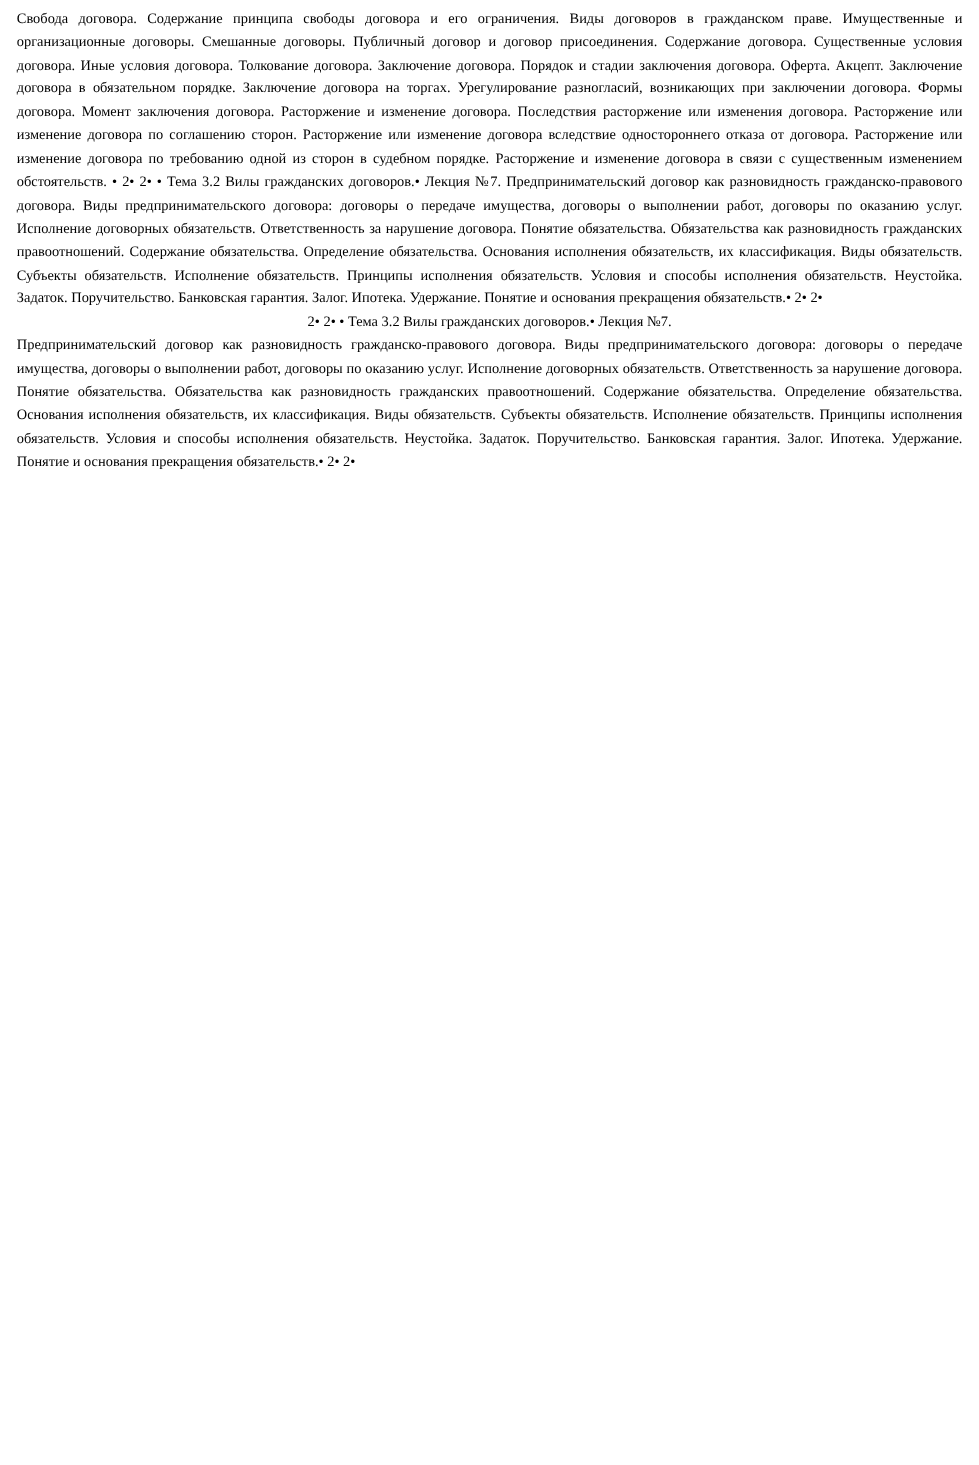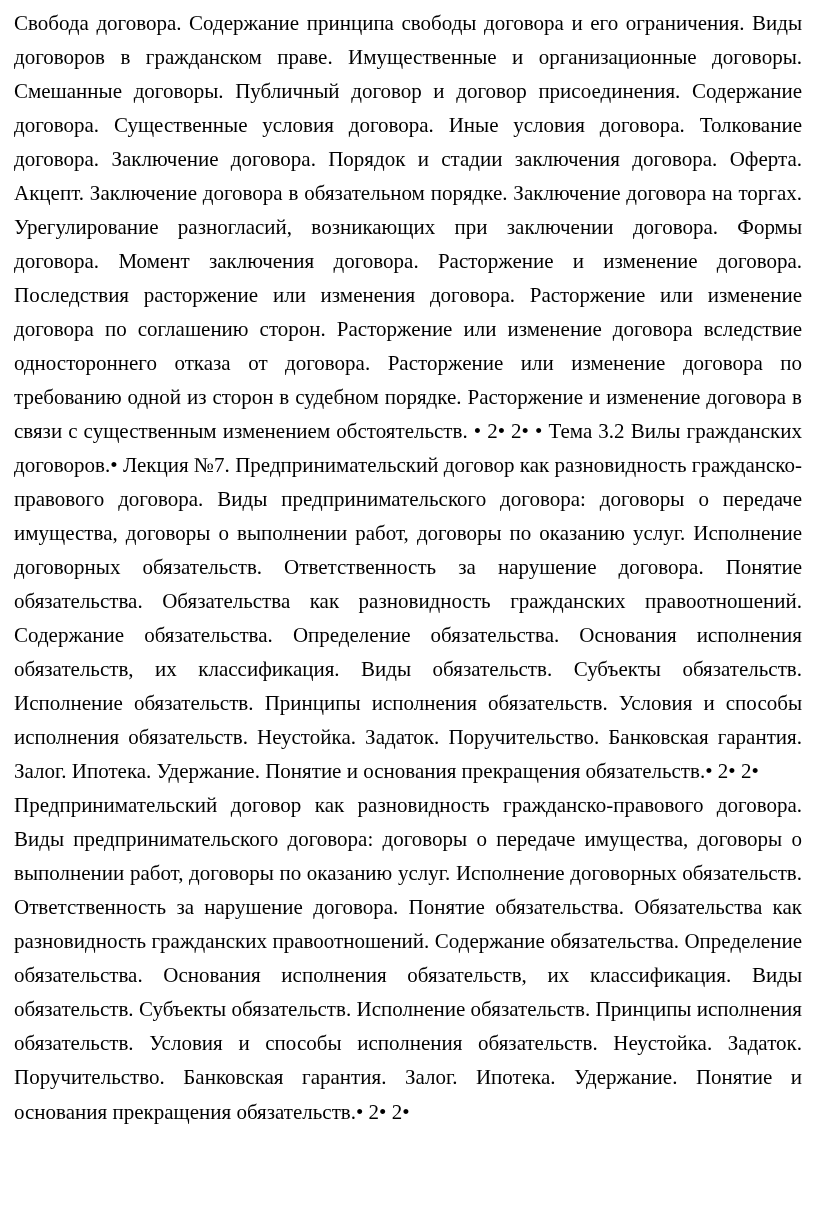--- a/index.html
+++ b/index.html
@@ -11,35 +11,36 @@
     width: 816px;
     height: 1221px;
     background: #ffffff;
     box-sizing: border-box;
     padding: 6px 14px 0 14px;
     font-family: "Liberation Serif", "DejaVu Serif", serif;
     color: #000000;
     overflow: hidden;
   }
   .doc-body {
-    font-size: 21px;
+    font-size: 12px;
     line-height: 1.62;
   }
   p.para {
     margin: 0;
     text-align: justify;
     text-justify: inter-word;
     hyphens: none;
   }
   p.para-center {
     margin: 0;
     text-align: center;
   }
 </style>
 </head>
 <body>
 
 <div class="page">
   <div class="doc-body">
     <p class="para">Свобода договора. Содержание принципа свободы договора и его ограничения. Виды договоров в гражданском праве. Имущественные и организационные договоры. Смешанные договоры. Публичный договор и договор присоединения. Содержание договора. Существенные условия договора. Иные условия договора. Толкование договора. Заключение договора. Порядок и стадии заключения договора. Оферта. Акцепт. Заключение договора в обязательном порядке. Заключение договора на торгах. Урегулирование разногласий, возникающих при заключении договора. Формы договора. Момент заключения договора. Расторжение и изменение договора. Последствия расторжение или изменения договора. Расторжение или изменение договора по соглашению сторон. Расторжение или изменение договора вследствие одностороннего отказа от договора. Расторжение или изменение договора по требованию одной из сторон в судебном порядке. Расторжение и изменение договора в связи с существенным изменением обстоятельств. • 2• 2• • Тема 3.2 Вилы гражданских договоров.• Лекция №7. Предпринимательский договор как разновидность гражданско-правового договора. Виды предпринимательского договора: договоры о передаче имущества, договоры о выполнении работ, договоры по оказанию услуг. Исполнение договорных обязательств. Ответственность за нарушение договора. Понятие обязательства. Обязательства как разновидность гражданских правоотношений. Содержание обязательства. Определение обязательства. Основания исполнения обязательств, их классификация. Виды обязательств. Субъекты обязательств. Исполнение обязательств. Принципы исполнения обязательств. Условия и способы исполнения обязательств. Неустойка. Задаток. Поручительство. Банковская гарантия. Залог. Ипотека. Удержание. Понятие и основания прекращения обязательств.• 2• 2•</p>
+    <p class="para-center">2• 2• • Тема 3.2 Вилы гражданских договоров.• Лекция №7.</p>
     <p class="para">Предпринимательский договор как разновидность гражданско-правового договора. Виды предпринимательского договора: договоры о передаче имущества, договоры о выполнении работ, договоры по оказанию услуг. Исполнение договорных обязательств. Ответственность за нарушение договора. Понятие обязательства. Обязательства как разновидность гражданских правоотношений. Содержание обязательства. Определение обязательства. Основания исполнения обязательств, их классификация. Виды обязательств. Субъекты обязательств. Исполнение обязательств. Принципы исполнения обязательств. Условия и способы исполнения обязательств. Неустойка. Задаток. Поручительство. Банковская гарантия. Залог. Ипотека. Удержание. Понятие и основания прекращения обязательств.• 2• 2•</p>
   </div>
 </div>
 
 </body></html>

